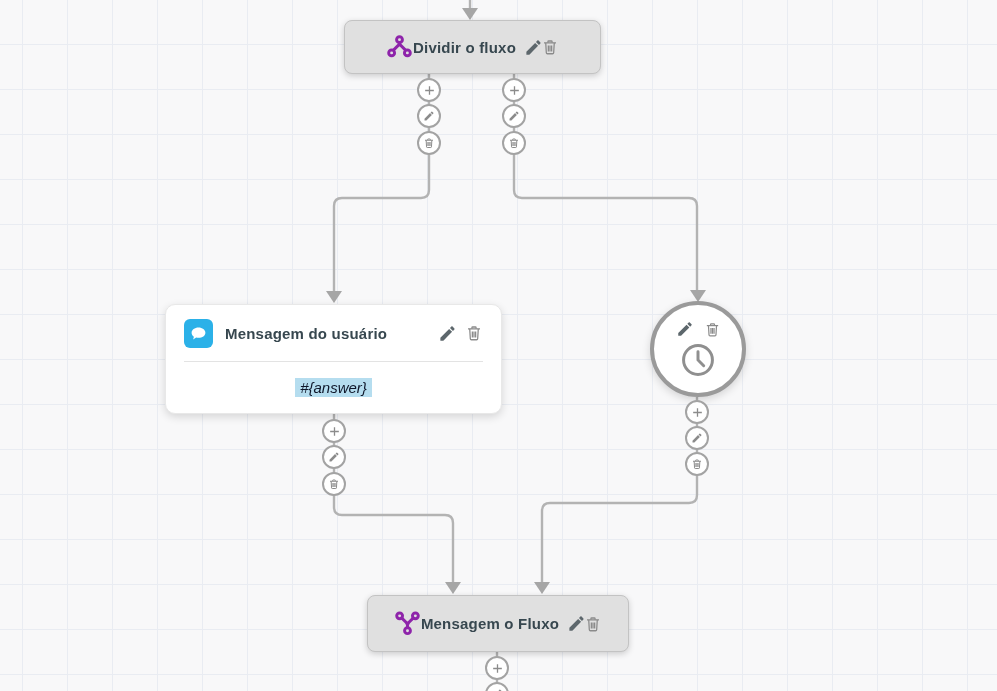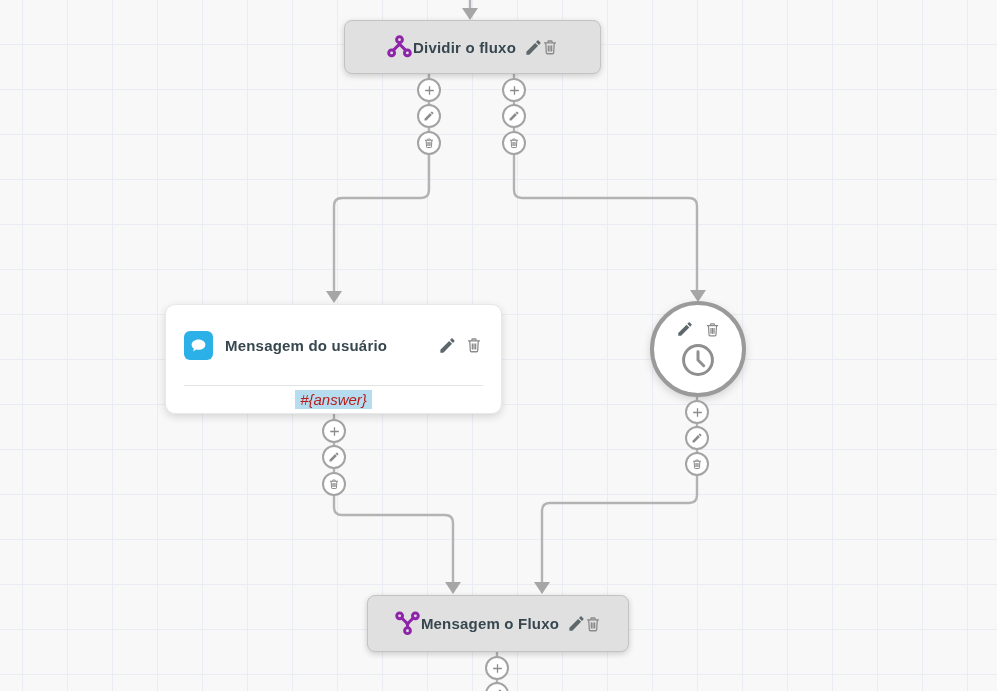--- a/index.html
+++ b/index.html
@@ -25,29 +25,29 @@
   .hact{display:flex;align-items:center;justify-content:center;cursor:pointer;}
   .hact.edit{margin-left:8px;}
   .hact.del{margin-left:-2px;}
 
   .msg-node{
     position:absolute;z-index:2;left:165px;top:304px;width:337px;height:110px;
     background:#ffffff;border:1px solid #e8e8e8;border-radius:10px;
     box-shadow:0 3px 9px rgba(0,0,0,.14);box-sizing:border-box;
     display:flex;flex-direction:column;
   }
-  .msg-header{height:56px;display:flex;align-items:center;padding:12px 18px;}
+  .msg-header{height:56px;display:flex;align-items:center;padding:0 18px;}
   .chat-box{width:29px;height:29px;border-radius:6px;background:#2bb1e8;
     display:flex;align-items:center;justify-content:center;flex:0 0 auto;}
   .msg-header .ntitle{margin-left:12px;}
   .msg-header .hact.edit{margin-left:auto;}
   .msg-header .hact.del{margin-left:8px;}
   .msg-divider{border-top:1px solid #e3e3e3;margin:0 18px;}
   .msg-body{flex:1;display:flex;align-items:center;justify-content:center;}
-  .answer-chip{font-style:italic;font-size:15px;color:#b91c1c;background:#b5ddef;padding:1px 5px;}
+  .answer-chip{font-style:italic;font-size:15px;color:#0f172a;background:#b5ddef;padding:1px 5px;}
 
   .circle-node{
     position:absolute;z-index:2;left:650px;top:301px;width:96px;height:96px;
     background:#fff;border:4px solid #9a9a9a;border-radius:50%;box-sizing:border-box;
     box-shadow:0 3px 9px rgba(0,0,0,.15);
     display:flex;flex-direction:column;align-items:center;padding-top:15px;
   }
   .circle-acts{display:flex;gap:10px;align-items:center;}
 
   .btn-circle{

